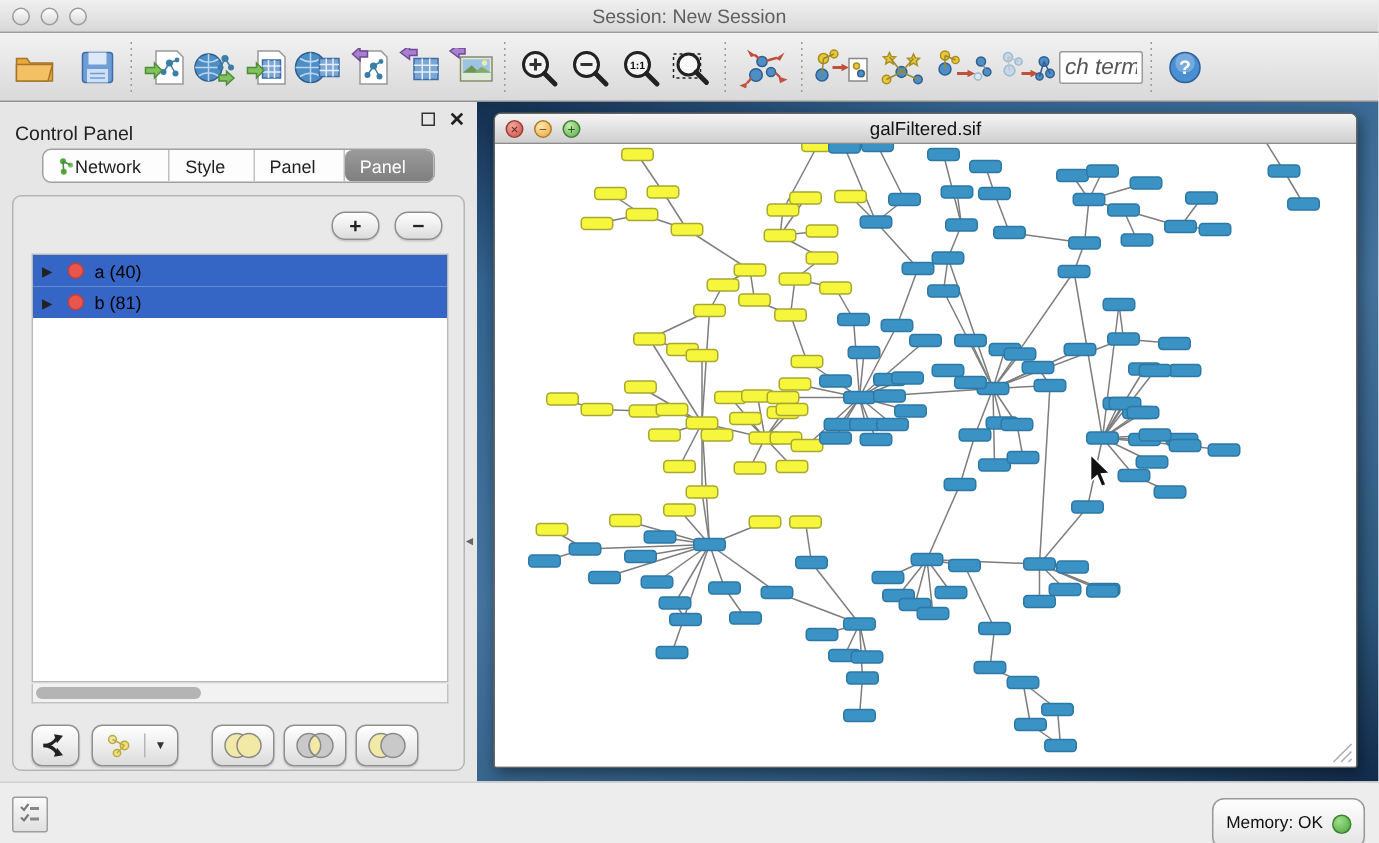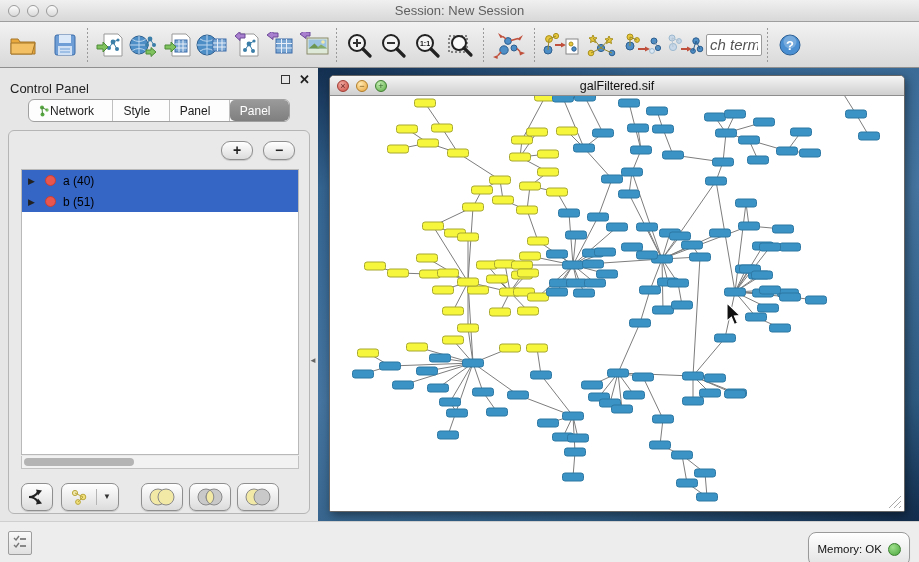--- a/index.html
+++ b/index.html
@@ -358,21 +358,21 @@
       </div>
       <div class="set-list">
         <div class="set-row selected">
           <span class="tri">▶</span>
           <span class="reddot"></span>
           <span>a (40)</span>
         </div>
         <div class="set-row selected">
           <span class="tri">▶</span>
           <span class="reddot"></span>
-          <span>b (51)</span>
+          <span>b (81)</span>
         </div>
       </div>
       <div class="hscroll">
         <div class="hthumb"></div>
       </div>
 
       <div class="cp-actions">
         <div class="act-btn w32">
           <svg width="20" height="18" viewBox="0 0 20 18">
             <path d="M2 9 q6 0 9 -5" stroke="#222" stroke-width="2.2" fill="none"></path>

